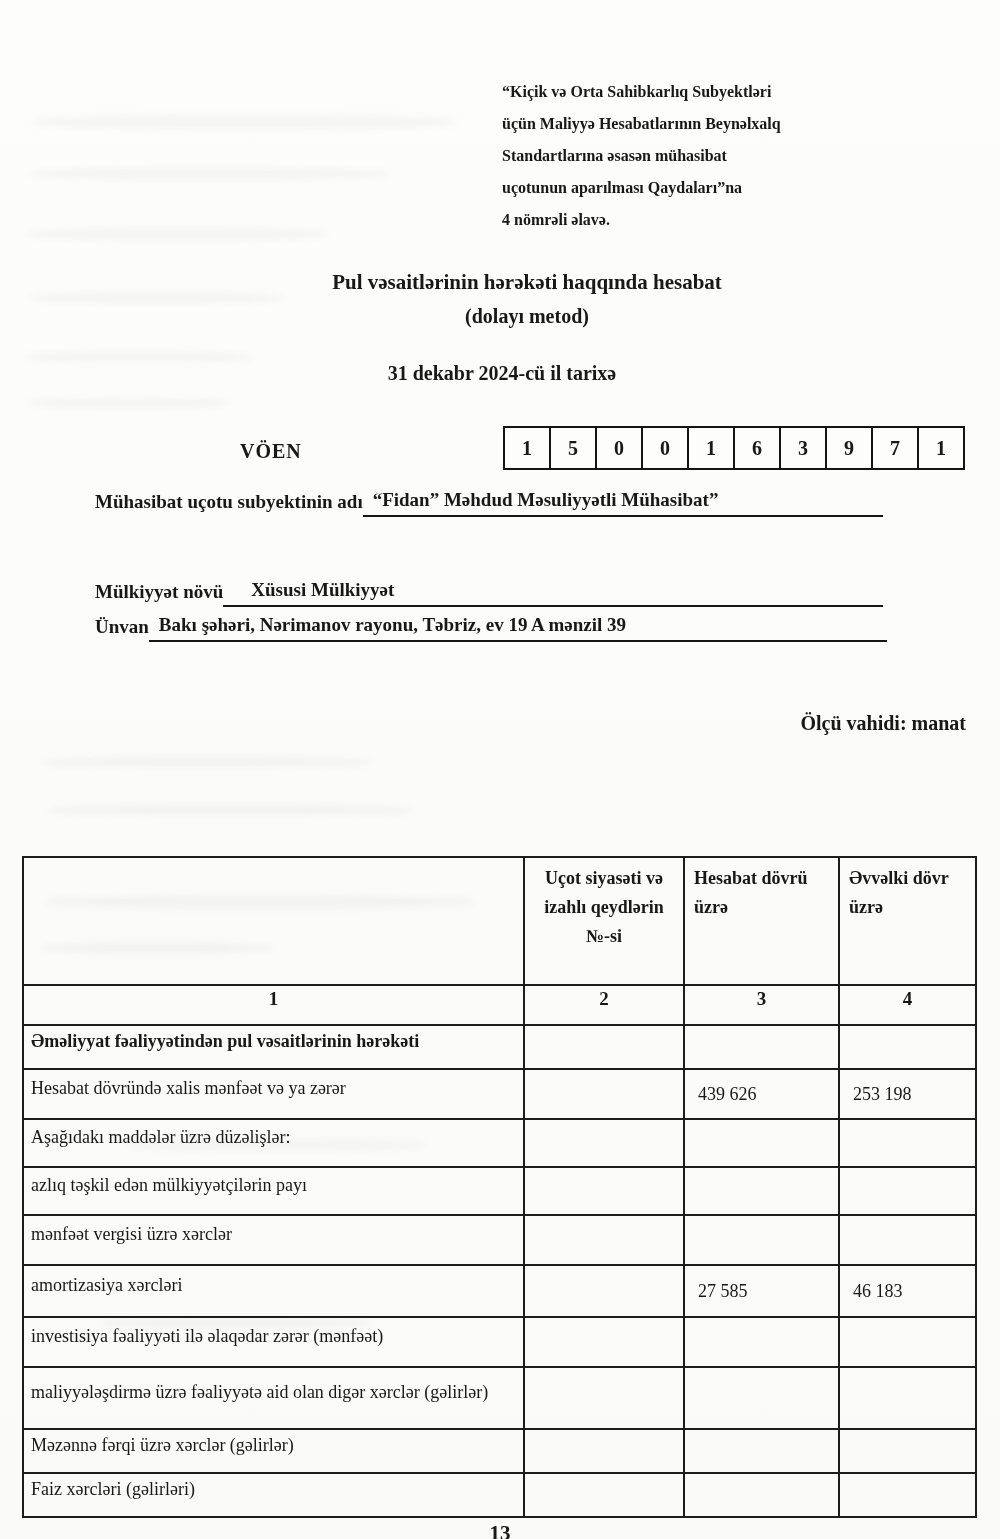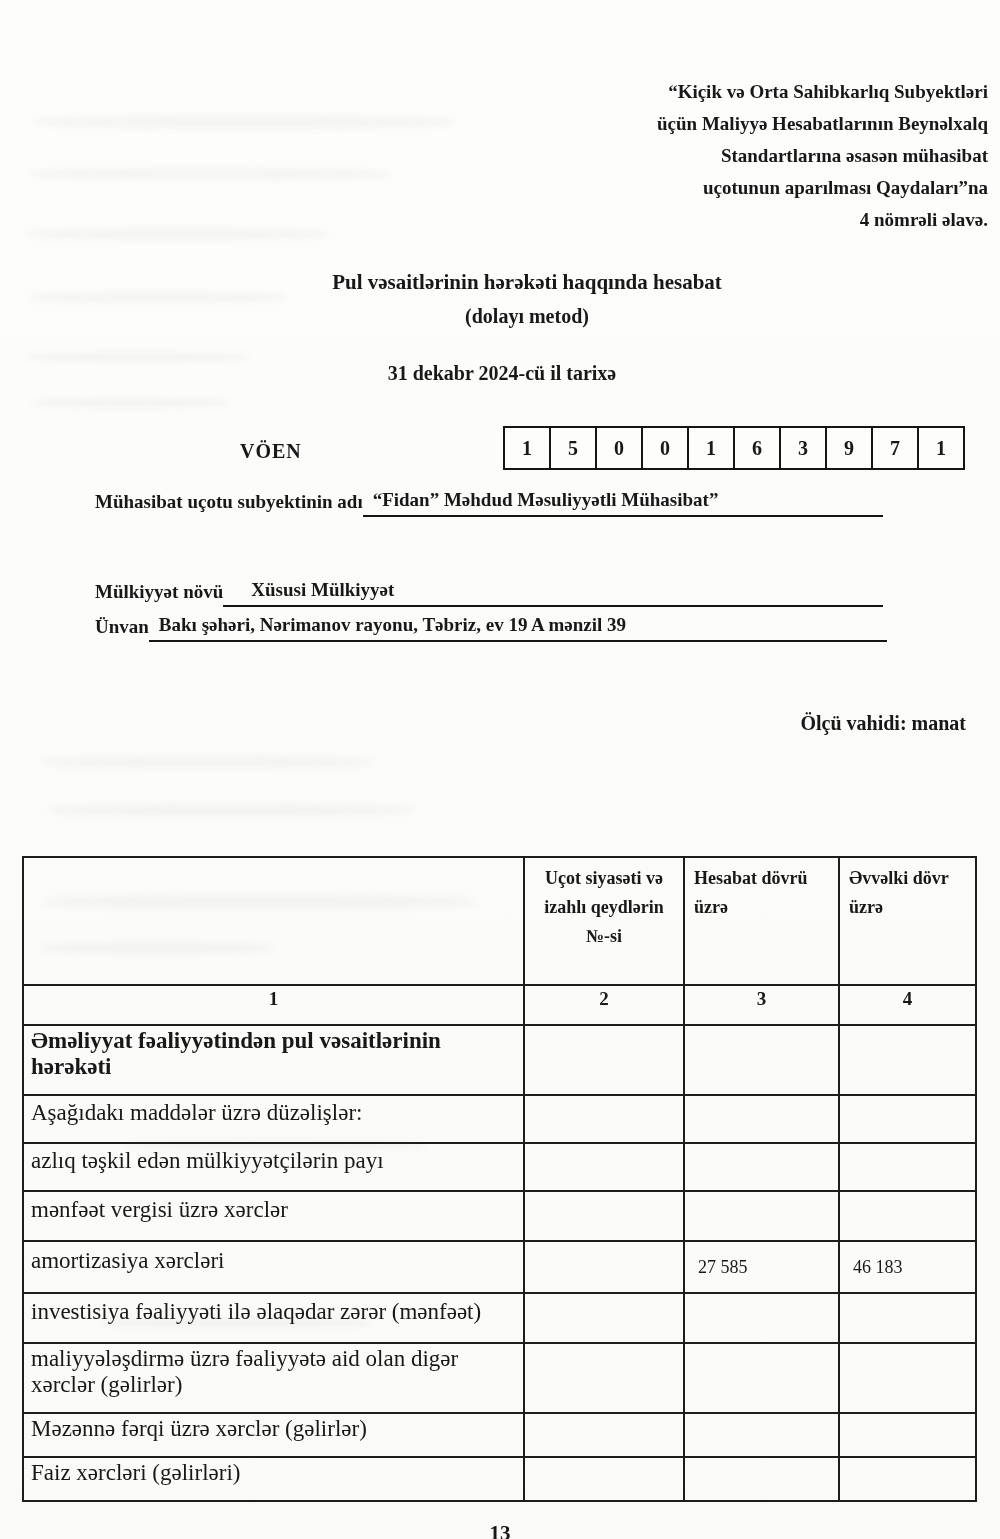--- a/index.html
+++ b/index.html
@@ -10,21 +10,21 @@
     background:linear-gradient(180deg,#fdfdfc 0%,#fbfbf9 60%,#fafaf8 100%);
     font-family:"Liberation Serif","DejaVu Serif",serif;
     color:#181818;
     overflow:hidden;
   }
   
   .smudge{position:absolute;background:#8d8d8b;opacity:.07;filter:blur(3px);border-radius:45%/40%;}
 
   .appendix{
     position:absolute;left:502px;top:76px;width:486px;
-    text-align:right;font-weight:bold;font-size:19px;line-height:32px;
+    text-align:left;font-weight:bold;font-size:16px;line-height:32px;
   }
   .title-line{
     position:absolute;left:54px;width:946px;top:270px;
     text-align:center;font-weight:bold;font-size:21px;
   }
   .subtitle-line{
     position:absolute;left:54px;width:946px;top:305px;
     text-align:center;font-weight:bold;font-size:20px;
   }
   .date-line{
@@ -72,21 +72,21 @@
   table.report col.c3{width:155px;}
   table.report col.c4{width:137px;}
   table.report td{
     border:2.5px solid #1d1d1d;
     overflow:hidden;
   }
   tr.hdr td{vertical-align:top;font-weight:bold;font-size:18px;line-height:29px;}
   tr.hdr td.h2{text-align:center;padding:6px 8px;}
   tr.hdr td.h3,tr.hdr td.h4{text-align:left;padding:6px 4px 0 9px;border-radius:25px;}
   tr.nums td{text-align:center;font-weight:bold;font-size:19px;padding:2px 0 14px 0;vertical-align:top;}
-  td.lbl{font-size:23px;padding:2px 4px 14px 7px;vertical-align:middle;line-height:26px;}
+  td.lbl{font-size:18px;padding:2px 4px 14px 7px;vertical-align:middle;line-height:26px;}
   td.lbl.bold{font-weight:bold;}
   td.val{font-size:18px;padding:2px 4px;vertical-align:middle;}
   td.val span{display:block;padding-left:9px;}
 
   .page-number{
     position:absolute;left:0;width:1000px;top:1521px;
     text-align:center;font-weight:bold;font-size:21px;
   }
 </style>
 </head>
@@ -173,20 +173,32 @@
       <td class="val">
             <span></span>
           </td>
       <td class="val">
             <span></span>
           </td>
       <td class="val">
             <span></span>
           </td>
     </tr>
+    <tr style="height:50px;">
+      <td class="lbl">Hesabat dövründə xalis mənfəət və ya zərər</td>
+      <td class="val">
+            <span></span>
+          </td>
+      <td class="val">
+            <span>439 626</span>
+          </td>
+      <td class="val">
+            <span>253 198</span>
+          </td>
+    </tr>
     <tr style="height:48px;">
       <td class="lbl">Aşağıdakı maddələr üzrə düzəlişlər:</td>
       <td class="val">
             <span></span>
           </td>
       <td class="val">
             <span></span>
           </td>
       <td class="val">
             <span></span>

